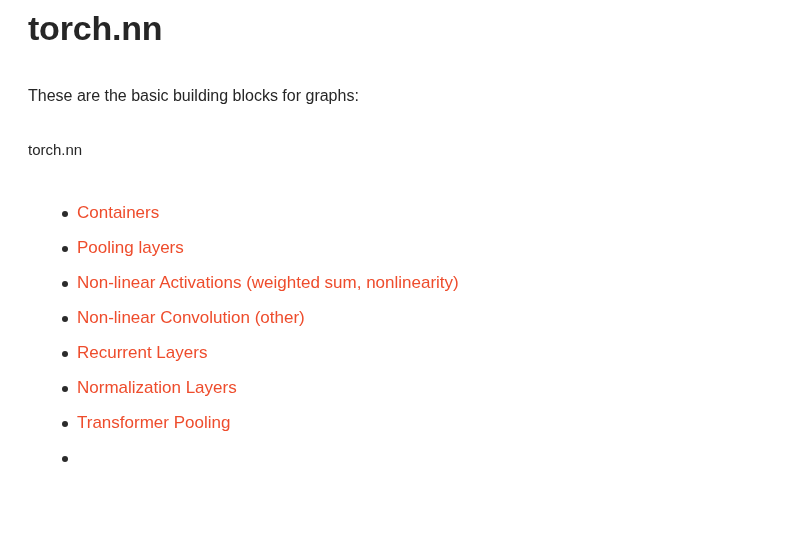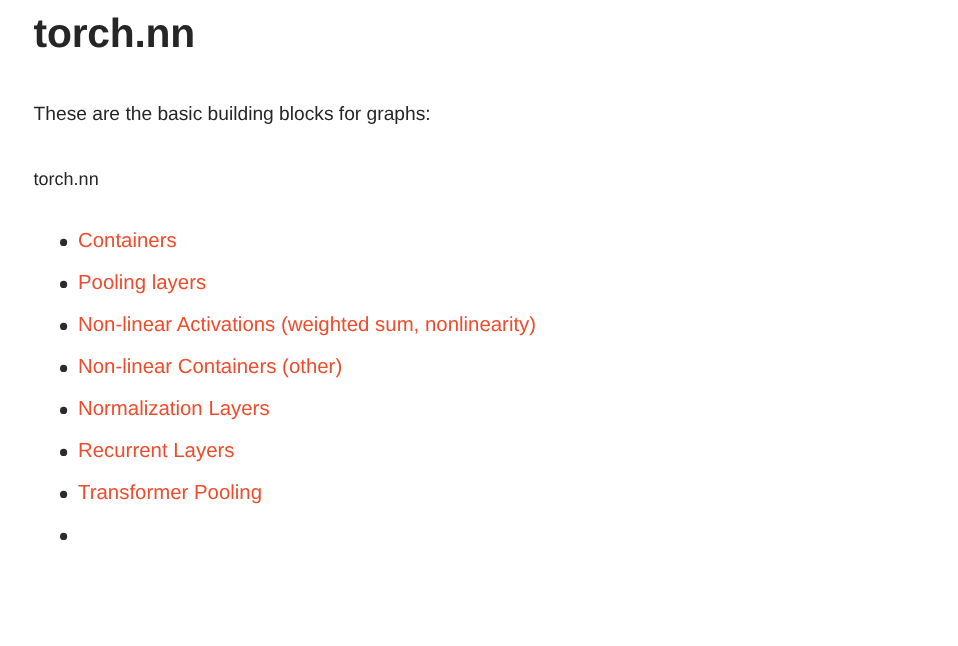--- a/index.html
+++ b/index.html
@@ -49,21 +49,21 @@
     margin: 0;
     font-size: 15px;
     line-height: 22px;
     font-weight: normal;
     color: #262626;
   }
   .link-list {
     position: absolute;
     left: 28px;
     top: 188px;
-    margin: 0;
+    margin: 12px;
     padding: 0;
     list-style: none;
     width: 740px;
   }
   .link-list-item {
     position: relative;
     height: 35px;
     line-height: 26px;
     padding-left: 37px;
     margin: 0;
@@ -107,29 +107,29 @@
     <li class="link-list-item">
       <span class="bullet-marker"></span>
       <a class="link-text" href="#">Pooling layers</a>
     </li>
     <li class="link-list-item">
       <span class="bullet-marker"></span>
       <a class="link-text" href="#">Non-linear Activations (weighted sum, nonlinearity)</a>
     </li>
     <li class="link-list-item">
       <span class="bullet-marker"></span>
-      <a class="link-text" href="#">Non-linear Containers (other)</a>
+      <a class="link-text" href="#">Non-linear Convolution (other)</a>
+    </li>
+    <li class="link-list-item">
+      <span class="bullet-marker"></span>
+      <a class="link-text" href="#">Recurrent Layers</a>
     </li>
     <li class="link-list-item">
       <span class="bullet-marker"></span>
       <a class="link-text" href="#">Normalization Layers</a>
-    </li>
-    <li class="link-list-item">
-      <span class="bullet-marker"></span>
-      <a class="link-text" href="#">Recurrent Layers</a>
     </li>
     <li class="link-list-item">
       <span class="bullet-marker"></span>
       <a class="link-text" href="#">Transformer Pooling</a>
     </li>
     <li class="link-list-item">
       <span class="bullet-marker"></span>
     </li>
   </ul>
 

